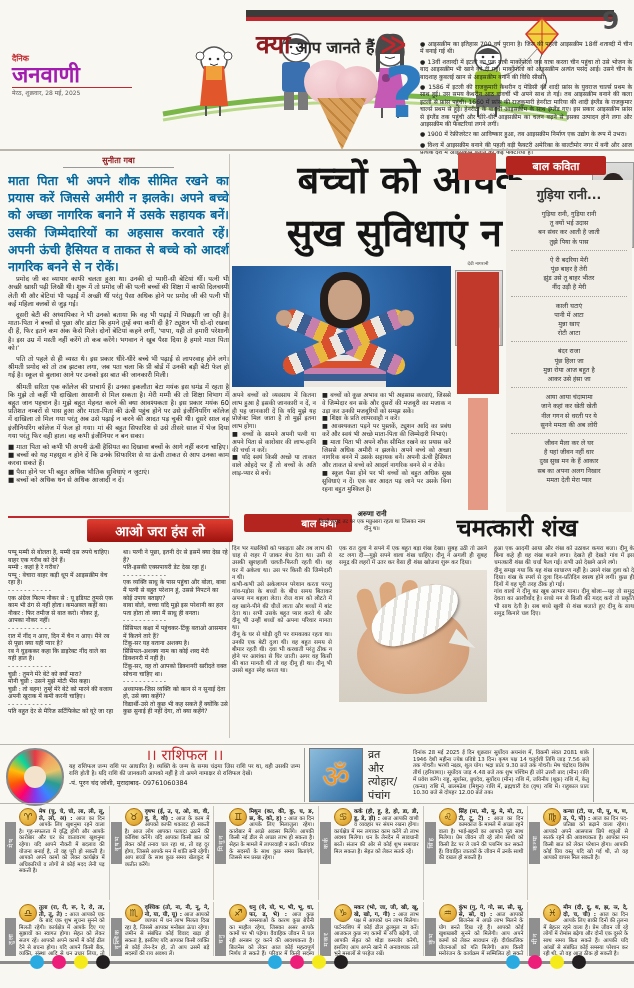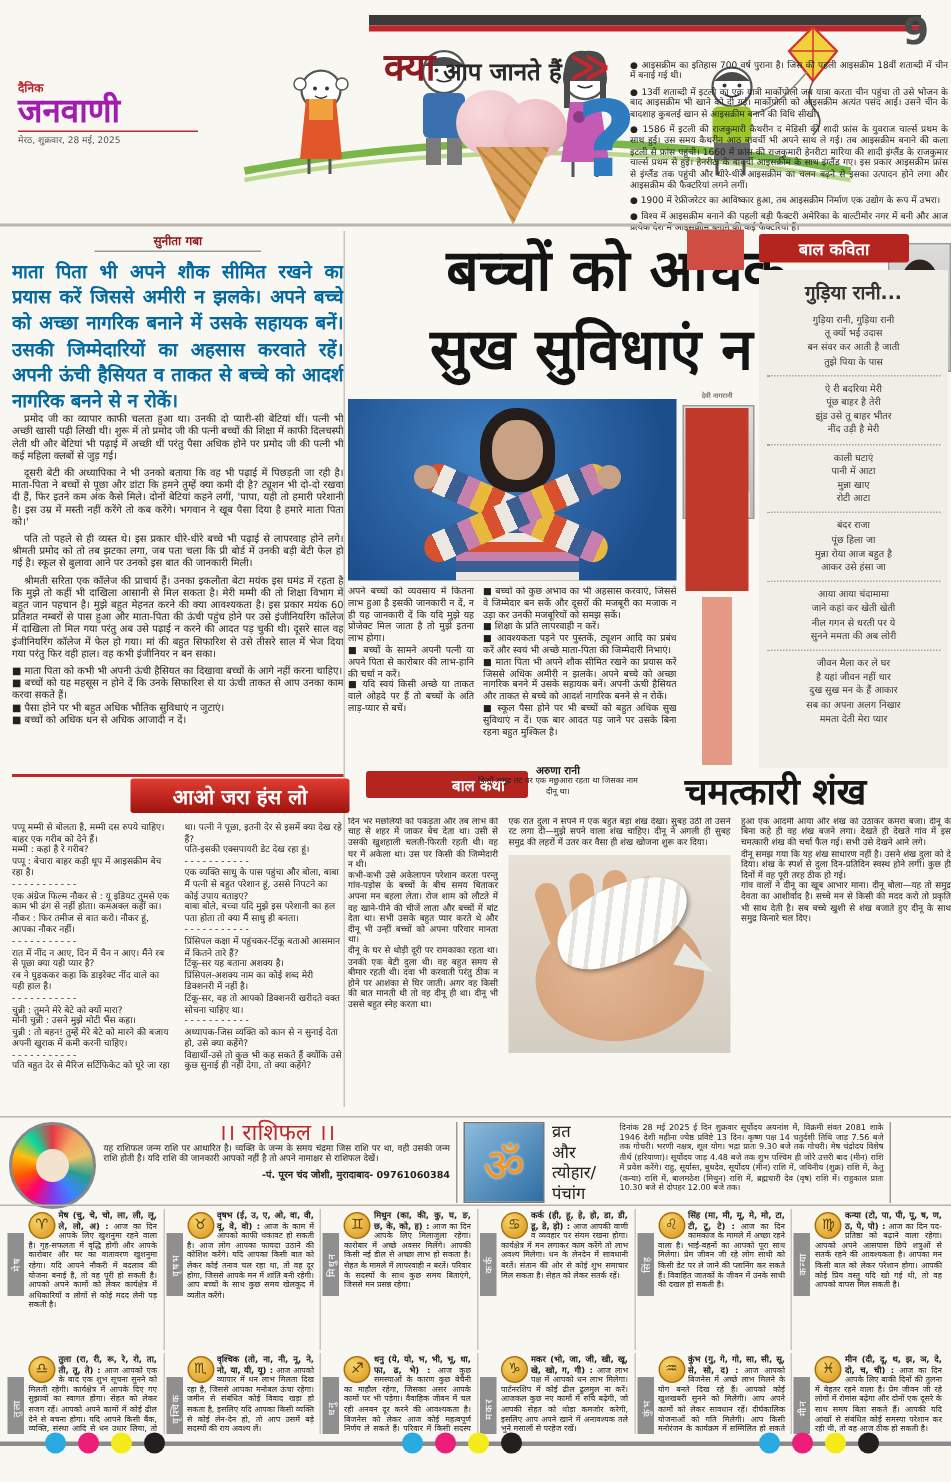--- a/index.html
+++ b/index.html
@@ -117,21 +117,21 @@
   .bottom-strip{left:6px;top:747px;width:622px;height:56px;display:flex;}
   .vsep{width:1px;background:#9a9a9a;margin:1px 4px;}
   .bs-rash{width:294px;display:flex;gap:5px;}
   .wheel{width:54px;height:54px;border-radius:50%;flex:none;margin-top:1px;border:2px solid #888;
          background:conic-gradient(#e63946,#f4a261,#e9c46a,#2a9d8f,#3a86ff,#8338ec,#ff006e,#fb5607,#ffbe0b,#06d6a0,#e63946);
          position:relative;}
   .wheel::after{content:"";position:absolute;left:16px;top:16px;width:22px;height:22px;border-radius:50%;background:#f3e3cd;}
   .rash-right{flex:1;}
   .rash-head{font-size:15px;font-weight:400;color:#c1272d;text-align:center;line-height:16px;}
   .rash-intro{font-size:5.8px;line-height:7px;}
-  .astro{font-size:6.4px;font-weight:bold;text-align:right;margin-top:1px;}
+  .astro{font-size:6.4px;font-weight:normal;text-align:left;margin-top:1px;}
   .bs-vrat{width:104px;display:flex;gap:5px;align-items:center;}
   .om-box{width:52px;height:52px;flex:none;display:flex;align-items:center;justify-content:center;
           background:linear-gradient(135deg,#8cbcdc,#2e6da4);border:1px solid #777;}
   .om-glyph{font-size:30px;color:#f7941d;text-shadow:0 0 2px #fff;}
   .vrat-title{font-size:11px;font-weight:400;line-height:13.5px;color:#222;}
   .bs-panch{width:176px;font-size:5.4px;line-height:6.7px;padding-top:2px;}
   .bs-feed{flex:1;position:relative;}
   .envelope{position:absolute;left:0px;top:2px;width:50px;height:36px;
             background:linear-gradient(#f3c94f,#d79a17);border:1px solid #b07d10;}
   .envelope::before{content:"";position:absolute;left:0;top:0;width:0;height:0;

